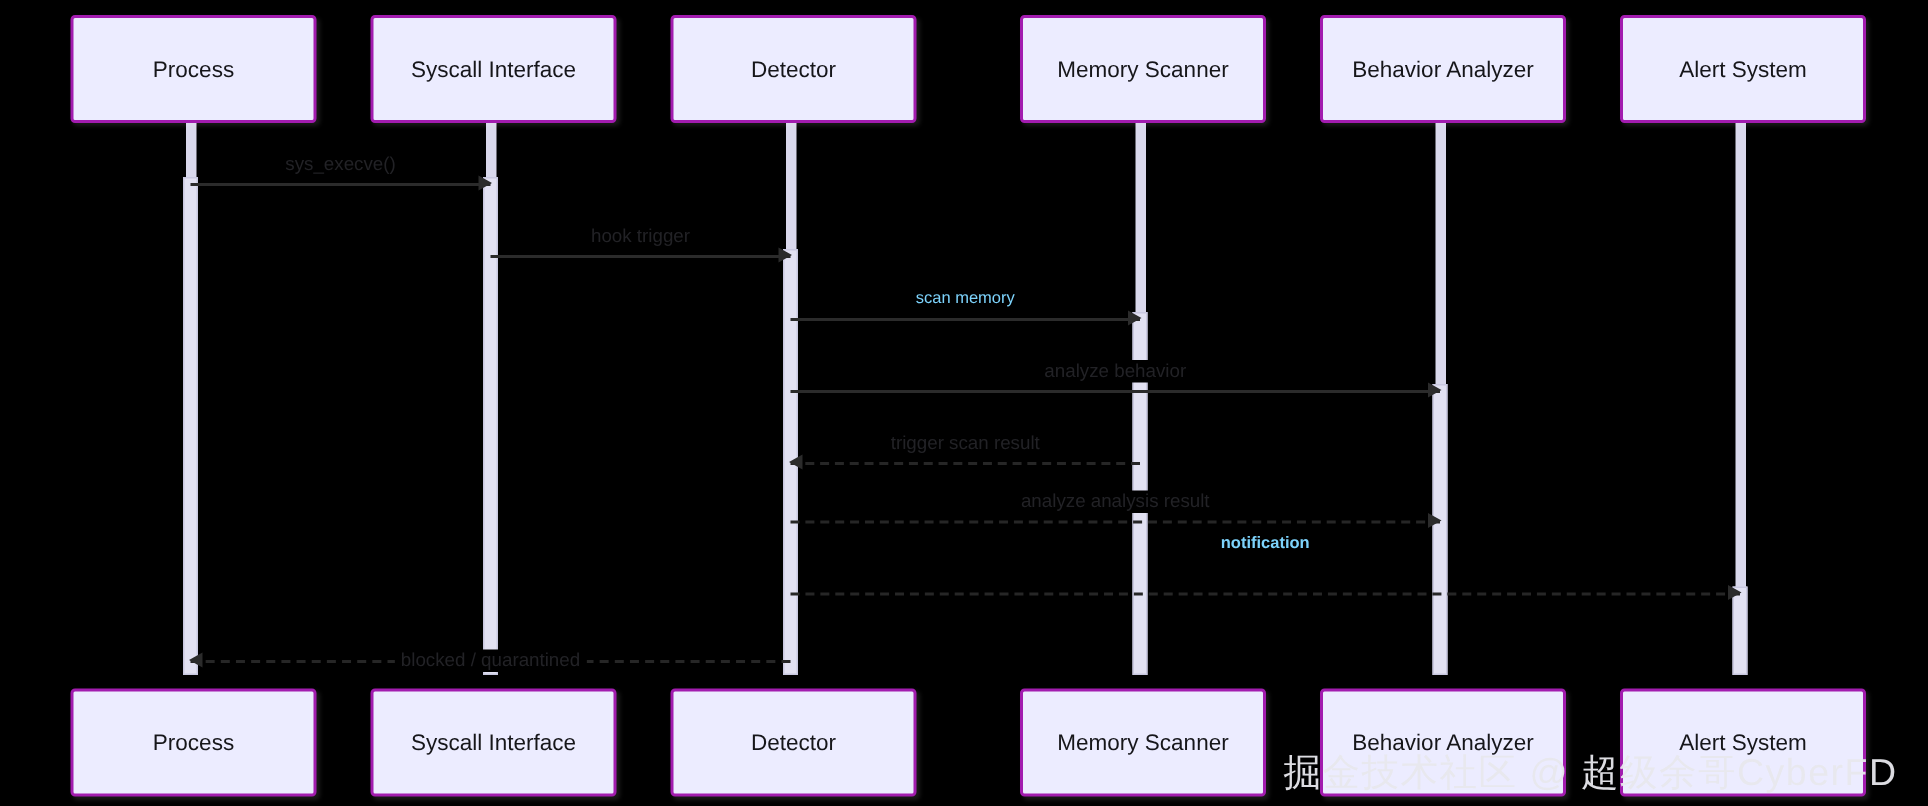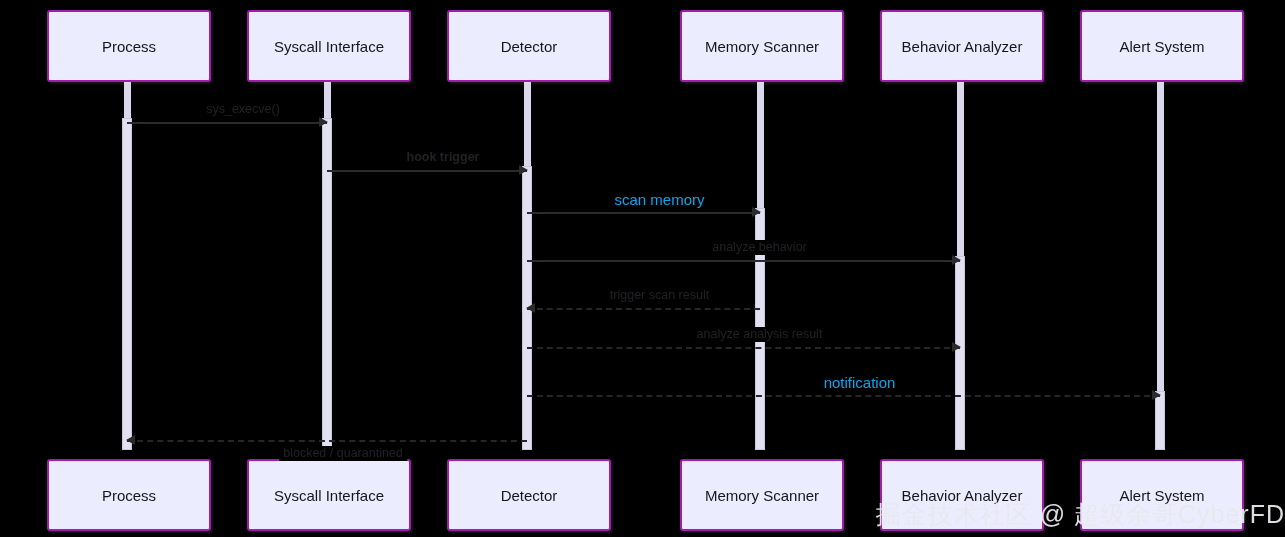--- a/index.html
+++ b/index.html
@@ -37,26 +37,26 @@
   .msg .head{
     position:absolute;top:-5px;width:0;height:0;
     border-top:5px solid transparent;border-bottom:5px solid transparent;
   }
   .msg.rtl .head{left:-1px;border-right:9px solid #2b2b2b;}
   .msg:not(.rtl) .head{right:-1px;border-left:9px solid #2b2b2b;}
 
   .mlabel{
     position:absolute;transform:translate(-50%,-100%);
     color:#222226;font-size:12.5px;white-space:nowrap;
-    background:#000;padding:0 4px;line-height:15px;margin-left:16px;
+    background:#000;padding:0 4px;line-height:15px;
   }
-  .mlabel.big{font-size:15px;color:#0ea5e9;}
+  .mlabel.big{font-size:11px;color:#7dd3fc;}
 
   .watermark{
-    position:absolute;right:0;bottom:6px;
+    position:absolute;right:20px;bottom:6px;
     color:#e8e8ee;font-size:25px;letter-spacing:1px;white-space:nowrap;
     opacity:.95;
   }
 </style>
 </head>
 <body>
 
 <div id="diagram">
     <div class="lifeline" style="left: 124px;"></div>
     <div class="lifeline" style="left: 324px;"></div>
@@ -108,21 +108,21 @@
     </div>
     <div class="msg" style="left: 127px; width: 200px; top: 122px;">
       <div class="line"></div>
       <div class="head"></div>
     </div>
     <div class="mlabel" style="left: 227px; top: 117px;">sys_execve()</div>
     <div class="msg" style="left: 327px; width: 200px; top: 170px;">
       <div class="line"></div>
       <div class="head"></div>
     </div>
-    <div class="mlabel" style="left: 427px; top: 165px; font-weight: bold;">hook trigger</div>
+    <div class="mlabel" style="left: 427px; top: 165px;">hook trigger</div>
     <div class="msg" style="left: 527px; width: 233px; top: 212px;">
       <div class="line"></div>
       <div class="head"></div>
     </div>
     <div class="mlabel big" style="left: 643.5px; top: 207px;">scan memory</div>
     <div class="msg" style="left: 527px; width: 433px; top: 260px;">
       <div class="line"></div>
       <div class="head"></div>
     </div>
     <div class="mlabel" style="left: 743.5px; top: 255px; text-align: center;">analyze behavior</div>
@@ -133,21 +133,21 @@
     <div class="mlabel" style="left: 643.5px; top: 303px;">trigger scan result</div>
     <div class="msg dashed" style="left: 527px; width: 433px; top: 347px;">
       <div class="line"></div>
       <div class="head"></div>
     </div>
     <div class="mlabel" style="left: 743.5px; top: 342px;">analyze analysis result</div>
     <div class="msg dashed" style="left: 527px; width: 633px; top: 395px;">
       <div class="line"></div>
       <div class="head"></div>
     </div>
-    <div class="mlabel big" style="left: 843.5px; top: 390px;">notification</div>
+    <div class="mlabel big" style="left: 843.5px; top: 370px; font-weight: bold;">notification</div>
     <div class="msg dashed rtl" style="left: 127px; width: 400px; top: 440px;">
       <div class="line"></div>
       <div class="head"></div>
     </div>
-    <div class="mlabel" style="left: 327px; top: 461px;">blocked / quarantined</div>
+    <div class="mlabel" style="left: 327px; top: 448px;">blocked / quarantined</div>
   </div>
 
 <div class="watermark">掘金技术社区 @ 超级余哥CyberFD</div>
 
 </body></html>

